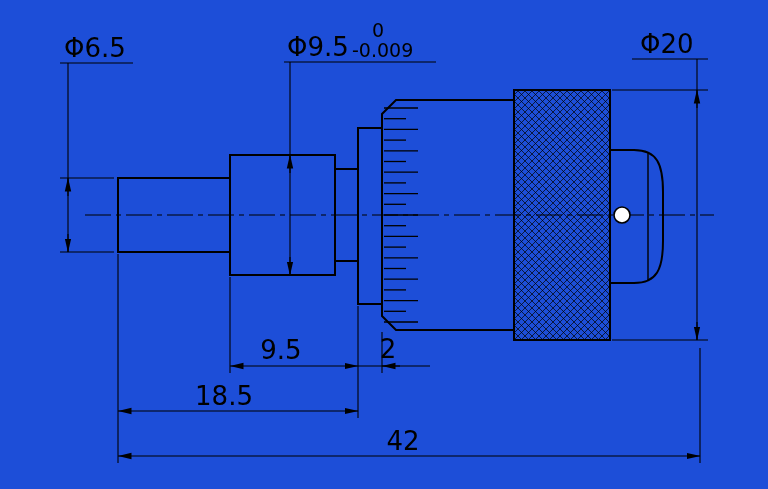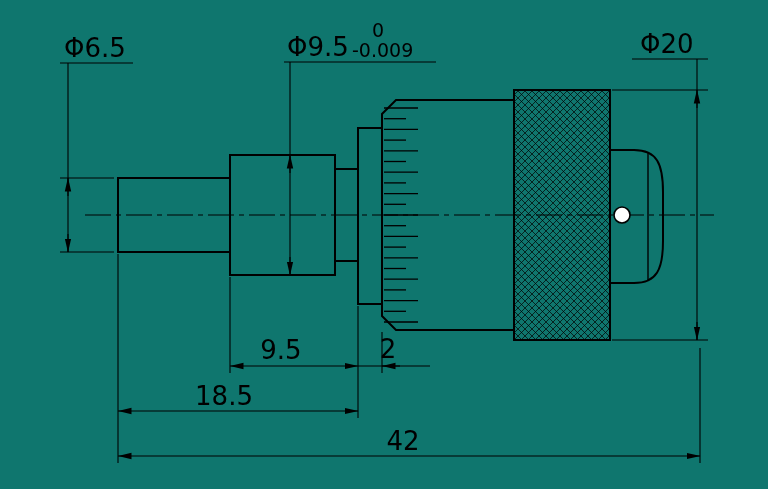--- a/index.html
+++ b/index.html
@@ -7,21 +7,21 @@
     padding: 0;
     background: #ffffff;
     width: 768px;
     height: 489px;
     overflow: hidden;
   }
   .stage {
     position: relative;
     width: 768px;
     height: 489px;
-    background: #0f766e;
+    background: #1d4ed8;
   }
   svg {
     display: block;
   }
   .outline {
     fill: none;
     stroke: #000000;
     stroke-width: 2;
   }
   .knurl-fill {

